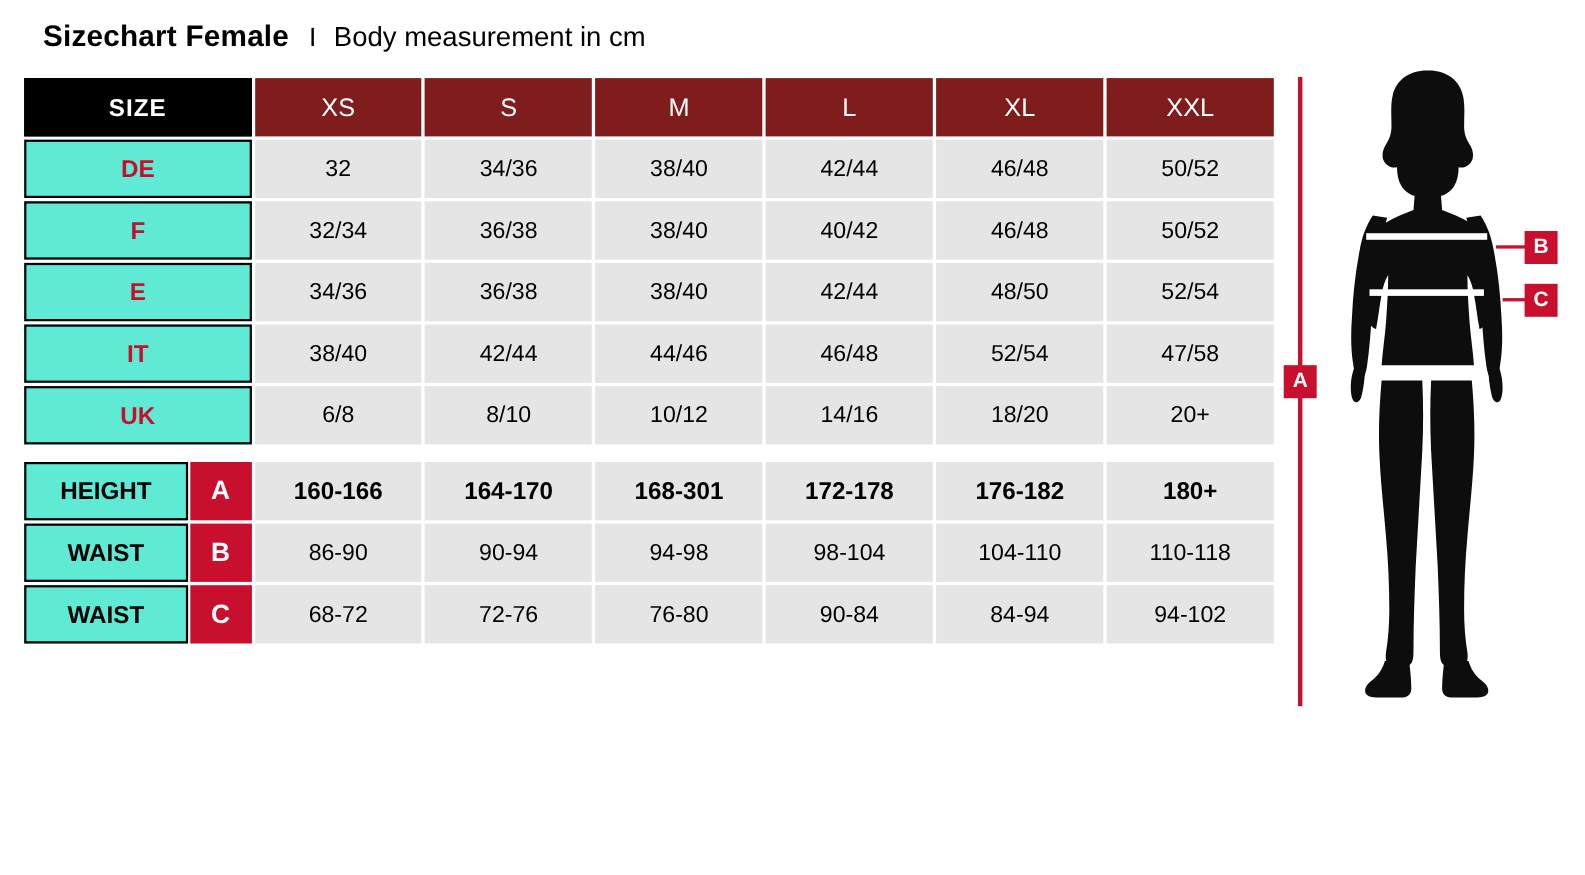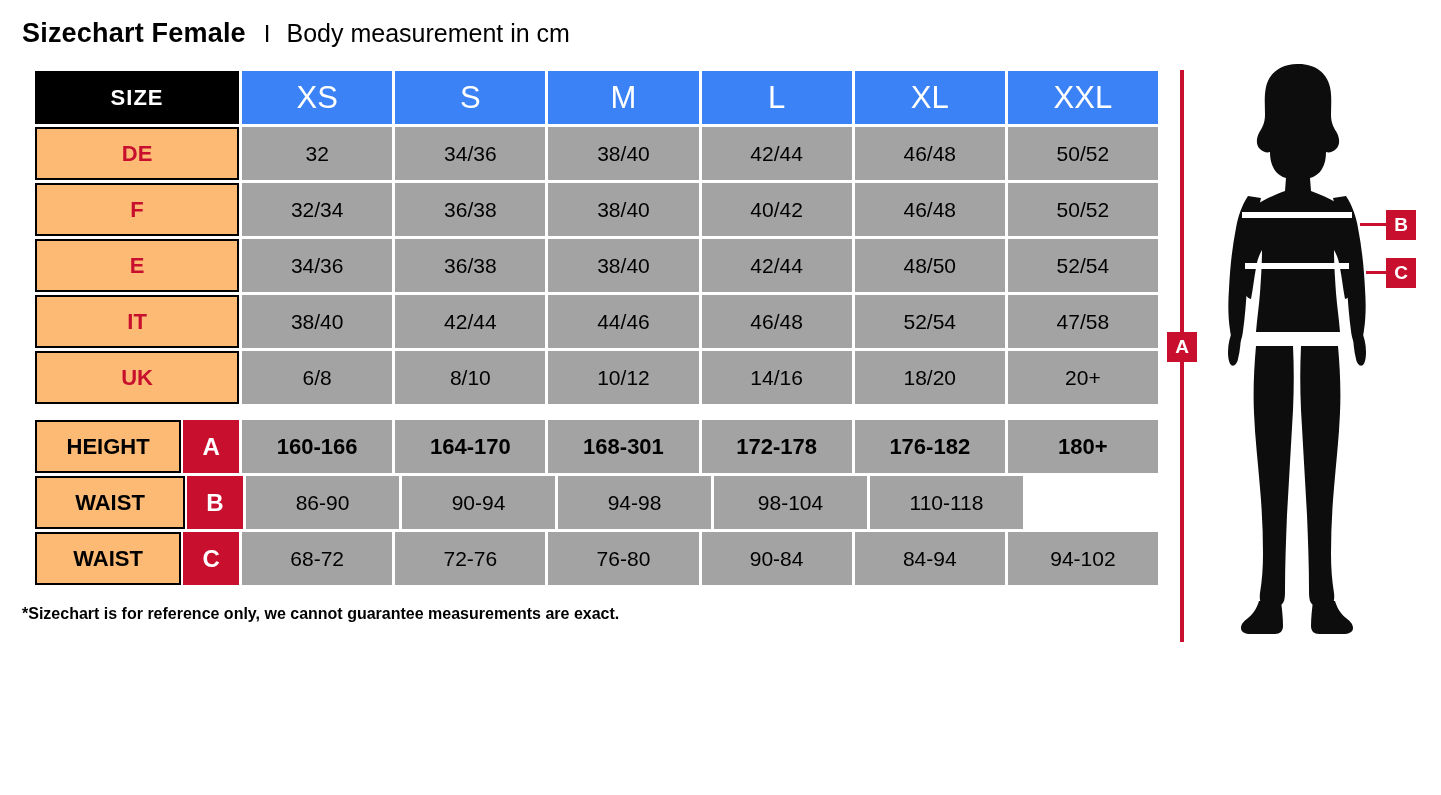--- a/index.html
+++ b/index.html
@@ -14,21 +14,21 @@
   .page {
     position: relative;
     width: 1441px;
     height: 795px;
     background: #fff;
   }
 
   
   .title-row {
     position: absolute;
-    left: 22px;
+    left: 39px;
     top: 18px;
     display: flex;
     align-items: baseline;
     white-space: nowrap;
   }
   .title-main {
     font-size: 27px;
     font-weight: bold;
     letter-spacing: 0.2px;
   }
@@ -64,30 +64,29 @@
     font-size: 21px;
     margin-right: 3px;
   }
   .cell:last-child { margin-right: 0; }
 
   
   .label-col {
     width: 208px;
     display: flex;
     margin-right: 3px;
-    margin-left: 13px;
   }
   .label-box {
     flex: 1 1 auto;
     height: 53px;
     display: flex;
     align-items: center;
     justify-content: center;
     border: 2px solid #000;
-    background: #fdba74;
+    background: #5eead4;
     font-size: 22px;
     font-weight: bold;
   }
   .label-box.red-text { color: #c8102e; }
   .label-box.black-head {
     background: #000;
     color: #fff;
     border: 2px solid #000;
     font-size: 22px;
     letter-spacing: 1px;
@@ -100,29 +99,29 @@
     color: #fff;
     display: flex;
     align-items: center;
     justify-content: center;
     font-size: 24px;
     font-weight: bold;
   }
 
   .data-cell {
     width: 153px;
-    background: #a3a3a3;
+    background: #e5e5e5;
     color: #000;
     text-align: right;
   }
   .head-cell {
     width: 153px;
-    background: #3b82f6;
+    background: #7f1d1d;
     color: #fff;
-    font-size: 31px;
+    font-size: 23px;
   }
   .data-cell.bold { font-weight: bold; font-size: 22px; }
 
   
   .footnote {
     position: absolute;
     left: 22px;
     top: 605px;
     font-size: 16px;
     font-weight: bold;
@@ -275,38 +274,38 @@
 
     <div class="row">
       <div class="label-col">
         <div class="label-box">WAIST</div>
         <div class="letter-box">B</div>
       </div>
       <div class="cell data-cell">86-90</div>
       <div class="cell data-cell">90-94</div>
       <div class="cell data-cell">94-98</div>
       <div class="cell data-cell">98-104</div>
+      <div class="cell data-cell">104-110</div>
       <div class="cell data-cell">110-118</div>
     </div>
 
     <div class="row">
       <div class="label-col">
         <div class="label-box">WAIST</div>
         <div class="letter-box">C</div>
       </div>
       <div class="cell data-cell">68-72</div>
       <div class="cell data-cell">72-76</div>
       <div class="cell data-cell">76-80</div>
       <div class="cell data-cell">90-84</div>
       <div class="cell data-cell">84-94</div>
       <div class="cell data-cell">94-102</div>
     </div>
   </div>
 
-  <div class="footnote">*Sizechart is for reference only, we cannot guarantee measurements are exact.</div>
 
   <div class="figure-area">
 
     <div class="axis-line"></div>
     <div class="marker marker-a">A</div>
 
     <div class="tick tick-b"></div>
     <div class="marker marker-b">B</div>
 
     <div class="tick tick-c"></div>

